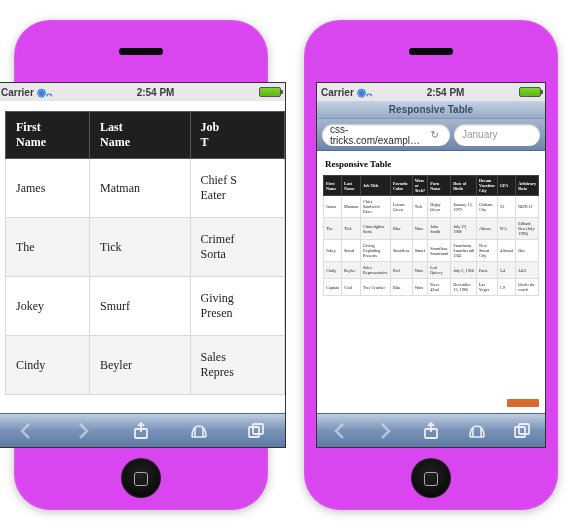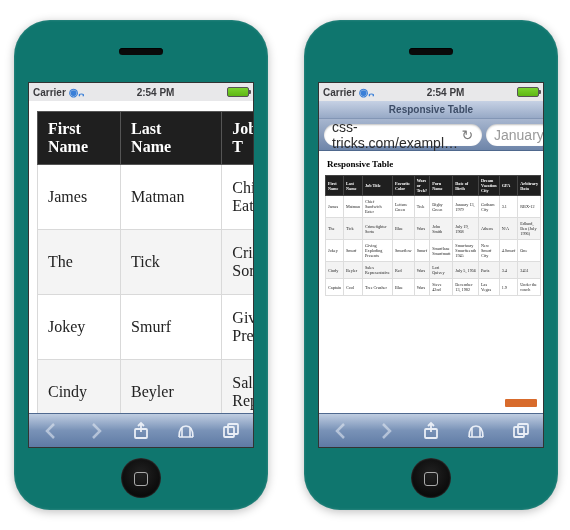--- a/index.html
+++ b/index.html
@@ -8,27 +8,28 @@
     background: #fff;
     width: 570px;
     height: 530px;
     display: flex;
     gap: 36px;
     padding: 20px 14px;
   }
   .phone {
     width: 254px;
     height: 490px;
-    background: #0f766e;
+    background: #d946ef;
     border-radius: 36px;
     padding: 62px 14px 62px 14px;
     position: relative;
     box-shadow: 0 2px 10px rgba(0,0,0,0.25), inset 0 0 3px rgba(255,255,255,0.18);
     display: flex;
     flex-direction: column;
+    align-items: center;
   }
   .phone::before {
     
     content: "";
     position: absolute;
     top: 28px;
     left: 50%;
     transform: translateX(-50%);
     width: 44px;
     height: 7px;
@@ -123,35 +124,35 @@
     height: 32px;
     background: linear-gradient(#a7b6cf,#6e85a9);
     display: flex;
     align-items: center;
     gap: 4px;
     padding: 0 5px;
     border-bottom: 1px solid #4f688d;
   }
   .urlfield, .searchfield {
     background: #fff; border-radius: 12px; height: 22px;
-    font-size: 14px; color: #6a6a6a; display: flex; align-items: center;
+    font-size: 10px; color: #6a6a6a; display: flex; align-items: center;
     padding: 0 8px; box-shadow: inset 0 1px 2px rgba(0,0,0,.25);
   }
   .urlfield { flex: 1.6; color: #2b2b2b; }
   .reload { width:16px; text-align:center; color:#7a7a7a; margin-left:auto; }
   .searchfield { flex: 1; color:#9a9a9a; }
 
   
   .content { flex:1; overflow:hidden; background:#fff; position:relative; }
 
   
   table.big {
     border-collapse: collapse;
     font-family: Georgia, "Times New Roman", serif;
-    font-size: 16px;
+    font-size: 12px;
     color: #222;
     margin: 10px 0 0 8px;
     width: 280px; 
   }
   table.big th {
     background: #1f1f1f; color: #fff; text-align: left;
     padding: 8px 10px; font-weight: 700; border: 1px solid #555;
   }
   table.big td {
     padding: 14px 10px; border: 1px solid #d9d9d9;

